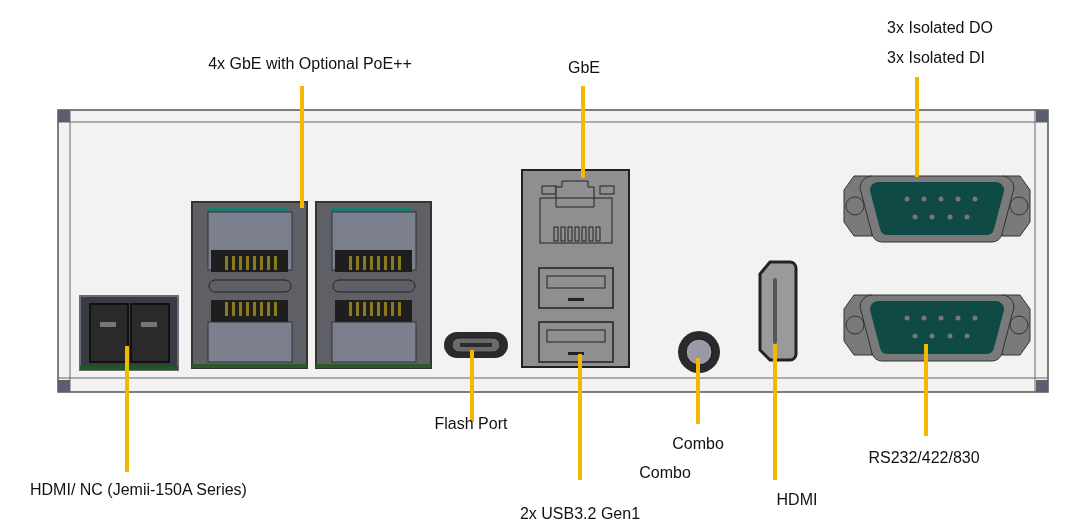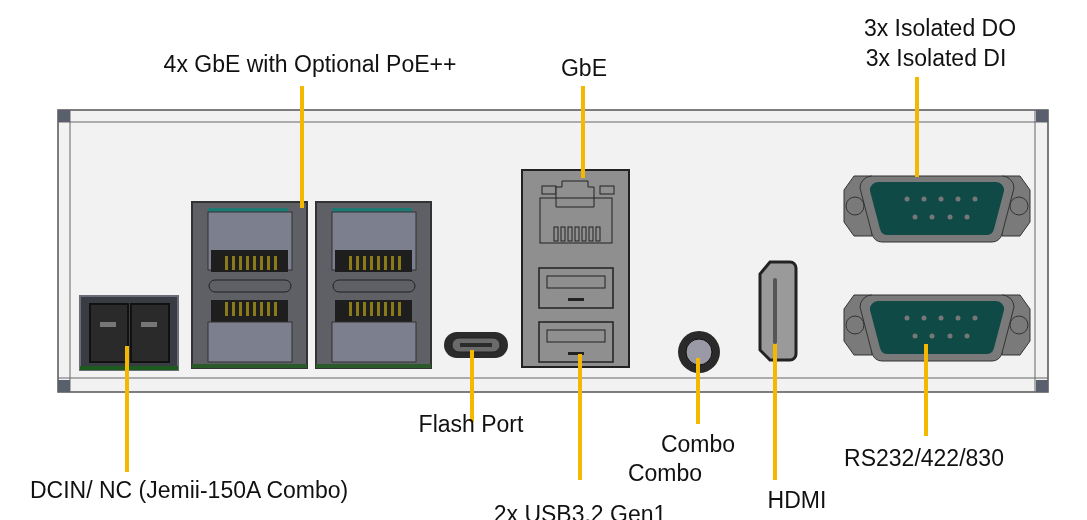--- a/index.html
+++ b/index.html
@@ -1,18 +1,18 @@
 <!DOCTYPE html>
 <html><head>
 <meta charset="utf-8">
 <style>
   html, body { margin:0; padding:0; background:#ffffff; }
   body { width:1087px; height:520px; position:relative; overflow:hidden;
          font-family:"Liberation Sans", sans-serif; }
-  .label { position:absolute; font-size:23px; color:#111; white-space:nowrap; line-height:24px; }
+  .label { position:absolute; font-size:16px; color:#111; white-space:nowrap; line-height:24px; }
   .label.center { transform:translateX(-50%); text-align:center; }
   .leader { position:absolute; width:4px; background:#f5b800; }
   svg { position:absolute; left:0; top:0; }
 </style>
 </head>
 <body>
 
 <svg width="1087" height="520" viewBox="0 0 1087 520">
 
   <g>
@@ -184,19 +184,19 @@
 <div class="leader" style="left:470px; top:350px; height:72px;"></div>
 <div class="leader" style="left:578px; top:354px; height:126px;"></div>
 <div class="leader" style="left:696px; top:358px; height:66px;"></div>
 <div class="leader" style="left:773px; top:344px; height:136px;"></div>
 <div class="leader" style="left:924px; top:344px; height:92px;"></div>
 
 <div class="label center" style="left:310px; top:52px;">4x GbE with Optional PoE++</div>
 <div class="label center" style="left:584px; top:56px;">GbE</div>
 <div class="label center" style="left:940px; top:16px;">3x Isolated DO</div>
 <div class="label center" style="left:936px; top:46px;">3x Isolated DI</div>
-<div class="label" style="left:30px; top:478px;">DCIN/ NC (Jemii-150A Combo)</div>
+<div class="label" style="left:30px; top:478px;">HDMI/ NC (Jemii-150A Series)</div>
 <div class="label center" style="left:471px; top:412px;">Flash Port</div>
 <div class="label center" style="left:580px; top:486px;margin-top:16px;">2x USB3.2 Gen1</div>
 <div class="label center" style="left:698px; top:432px;">Combo</div>
 <div class="label center" style="left:665px; top:461px;">Combo</div>
 <div class="label center" style="left:777px; top:488px;margin-left:20px;">HDMI</div>
 <div class="label center" style="left:924px; top:446px;">RS232/422/830</div>
 
 </body></html>

